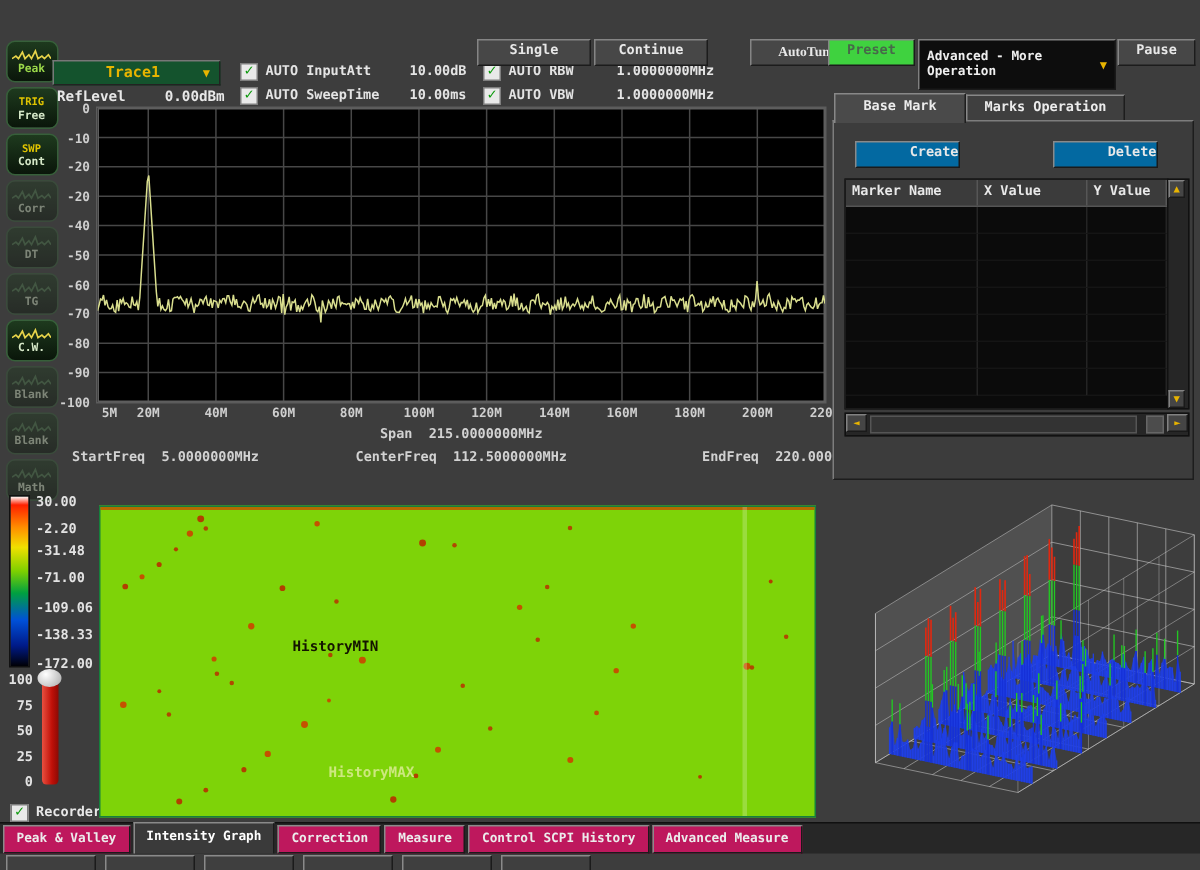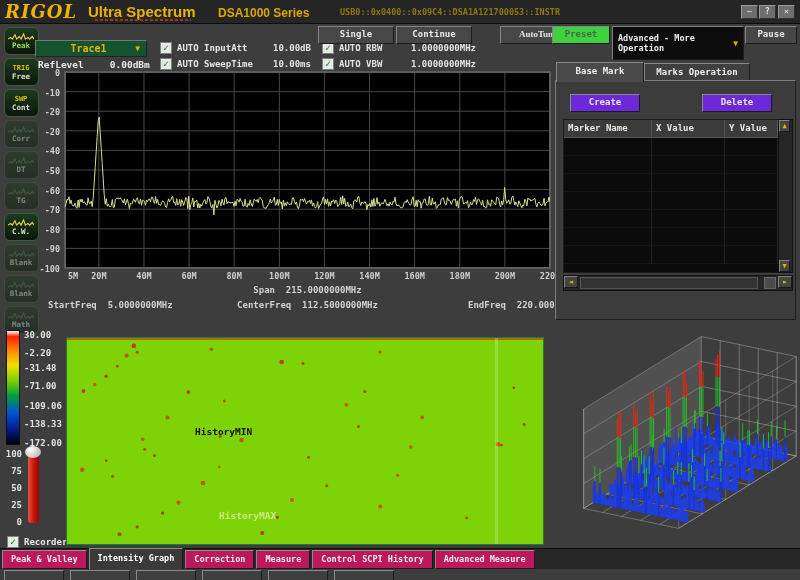--- a/index.html
+++ b/index.html
@@ -51,22 +51,22 @@
   #spanline{position:absolute;left:65px;top:285px;width:485px;text-align:center;}
   #startfreq{position:absolute;left:48px;top:300px;}
   #centerfreq{position:absolute;left:65px;top:300px;width:485px;text-align:center;}
   #endfreq{position:absolute;left:468px;top:300px;}
   
   .mk-tab{position:absolute;height:18px;font:bold 9px "DejaVu Sans Mono",monospace;color:#ececec;text-align:center;line-height:17px;
           background:#3f3f3f;border:1px solid;border-color:#888 #1d1d1d #1d1d1d #888;}
   #tab-basemark{left:556px;top:62px;width:86px;background:#4a4a4a;border-bottom:none;height:19px;z-index:3;}
   #tab-marksop{left:644px;top:63px;width:104px;}
   #mk-panel{position:absolute;left:555px;top:80px;width:241px;height:240px;background:#3c3c3c;border:1px solid;border-color:#7d7d7d #1d1d1d #1d1d1d #7d7d7d;box-sizing:border-box;}
-  .mk-btn{position:absolute;top:13px;width:68px;height:16px;background:#6d28d9;border:1px solid;border-color:#8a8a8a #1b1b1b #1b1b1b #8a8a8a;
-          color:#e8e8e8;font:bold 9px "DejaVu Sans Mono",monospace;text-align:center;line-height:14px;}
+  .mk-btn{position:absolute;top:13px;width:68px;height:16px;background:#0369a1;border:1px solid;border-color:#8a8a8a #1b1b1b #1b1b1b #8a8a8a;
+          color:#e8e8e8;font:bold 9px "DejaVu Sans Mono",monospace;text-align:right;line-height:14px;}
   #btn-create{left:14px;} #btn-delete{left:146px;}
   #mk-table{position:absolute;left:7px;top:38px;width:214px;height:152px;background:#0b0b0b;border:1px solid #1a1a1a;}
   #mk-head{display:grid;grid-template-columns:88px 73px 53px;height:17px;background:#3b3b3b;border-bottom:1px solid #555;}
   #mk-head div{font:bold 9px "DejaVu Sans Mono",monospace;color:#e8e8e8;line-height:16px;padding-left:4px;border-right:1px solid #565656;}
   .mk-row{display:grid;grid-template-columns:88px 73px 53px;height:18px;}
   .mk-row div{border-right:1px solid #242424;border-bottom:1px solid #151515;}
   #mk-vscroll{position:absolute;left:222px;top:38px;width:13px;height:152px;background:#262626;border:1px solid #111;}
   #mk-hscroll{position:absolute;left:7px;top:194px;width:228px;height:14px;background:#262626;border:1px solid #111;}
   .scr-btn{position:absolute;background:#454545;border:1px solid;border-color:#828282 #1a1a1a #1a1a1a #828282;color:#e8b400;
            font-size:7px;text-align:center;box-sizing:border-box;}
@@ -97,30 +97,20 @@
         font:bold 8.5px "DejaVu Sans Mono",monospace;color:#ececec;line-height:16px;}
   .btab.active{height:20px;background:#3a3a3a;border-bottom:none;color:#ffffff;line-height:19px;}
   #partialrow{position:absolute;left:4px;top:570px;display:flex;gap:6px;}
   #partialrow div{width:58px;height:16px;background:#3f3f3f;border:1px solid;border-color:#8a8a8a #1b1b1b #1b1b1b #8a8a8a;}
 </style>
 </head>
 <body>
 
 <div id="app">
 
-  <div id="titlebar">
-    <span class="logo-rigol">RIGOL</span>
-    <span class="logo-app">Ultra Spectrum</span>
-    <span class="logo-series">DSA1000 Series</span>
-    <span class="logo-slogan"></span>
-    <span class="usb">USB0::0x0400::0x09C4::DSA1A121700053::INSTR</span>
-    <div class="winbtn" id="btn-min">─</div>
-    <div class="winbtn" id="btn-help">?</div>
-    <div class="winbtn" id="btn-close">✕</div>
-  </div>
 
   <div id="sidebar">
       <div class="side-btn">
         <svg viewBox="0 0 30 10" width="26" height="9">
           <polyline points="0,8 3,6 5,8 8,3 10,8 13,5 15,8 18,2 20,8 23,6 25,8 28,5 30,8" fill="none" stroke="#e8d44a" stroke-width="1.3"></polyline>
         </svg>
         <div class="side-lbl pk">Peak</div>
       </div>
       <div class="side-btn">
         <div class="side-top">TRIG</div>

